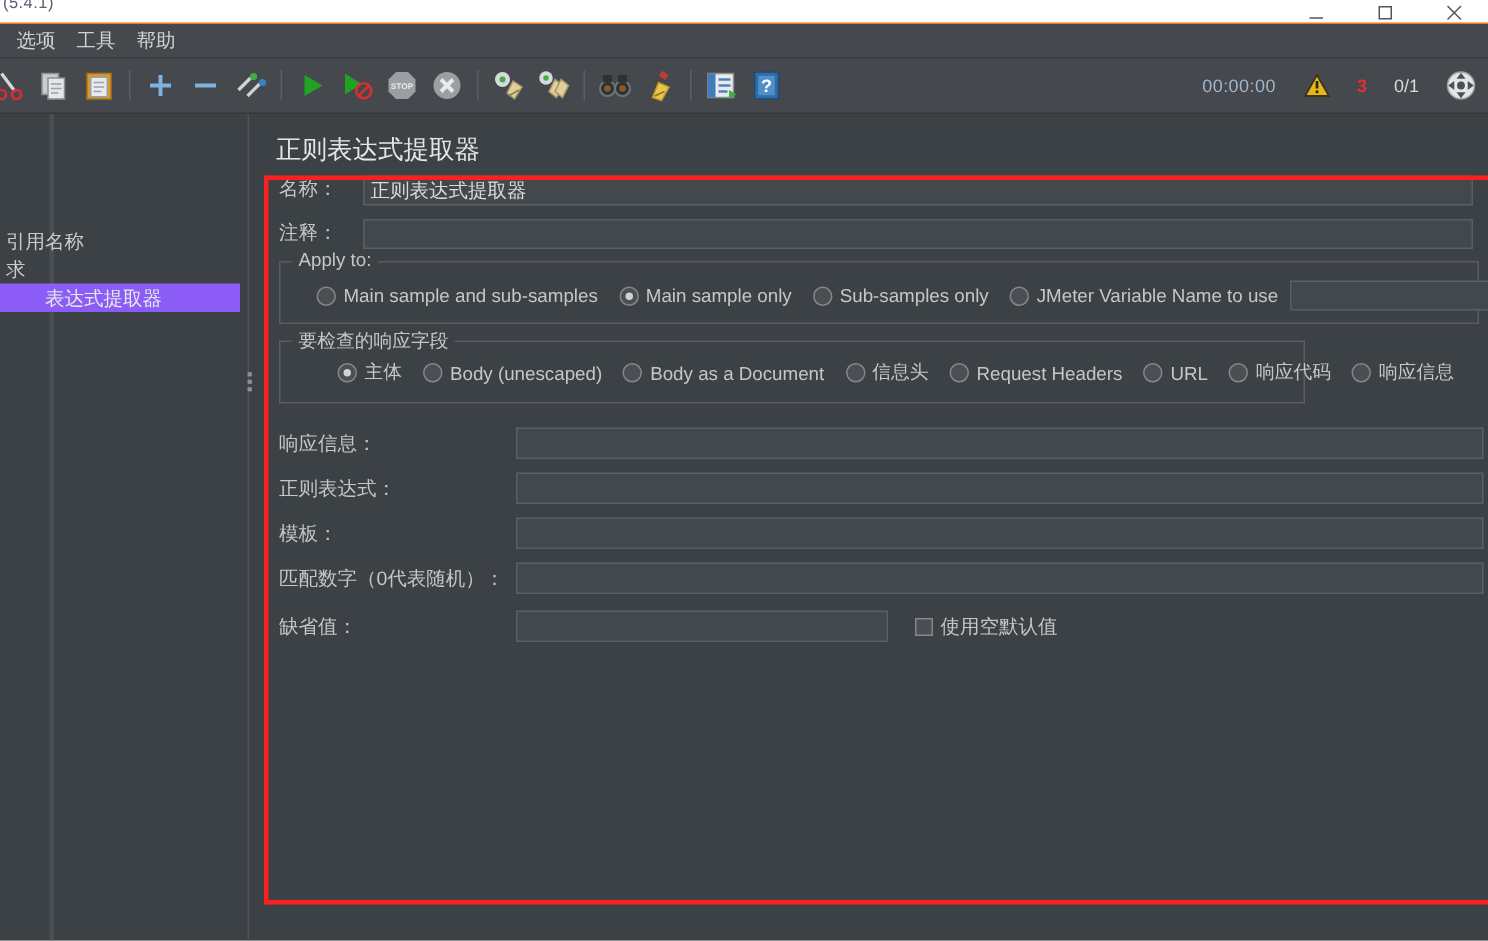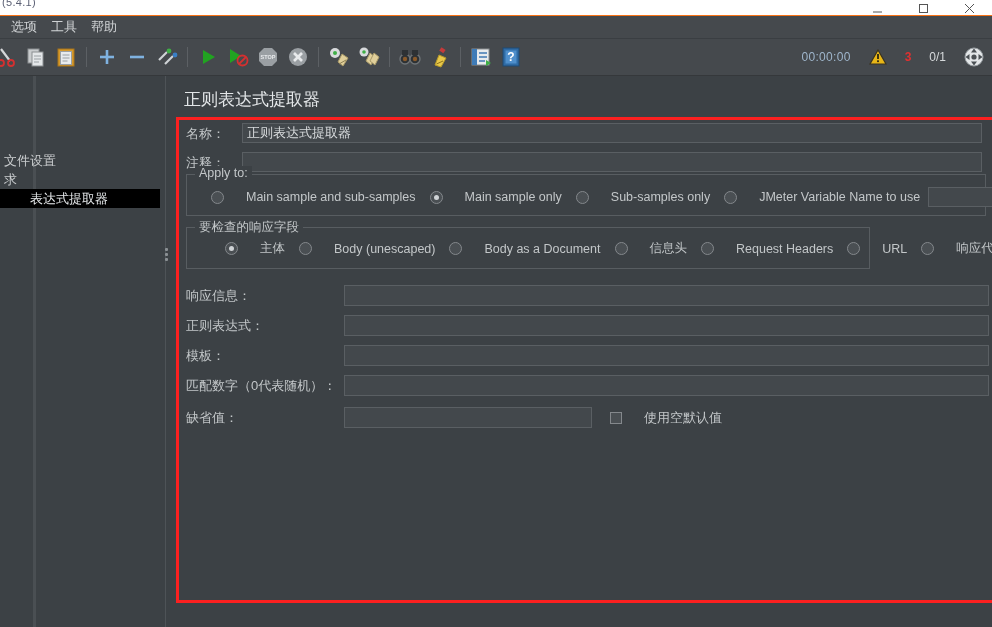--- a/index.html
+++ b/index.html
@@ -67,21 +67,21 @@
   }
   .tree-scrollbar {
     position: absolute; left: 33px; top: 0; width: 3px; height: 551px;
     background: #4a4f53;
   }
   .tree-item {
     position: absolute; left: 0; height: 19px; display: flex;
     align-items: center; padding-left: 4px; white-space: nowrap;
     font-size: 13px; color: #c9ccce; width: 160px;
   }
-  .tree-item.selected { background: #000000; color: #e6e9eb; padding-left: 30px; }
+  .tree-item.selected { background: #8b5cf6; color: #e6e9eb; padding-left: 30px; }
 
   .splitter {
     position: absolute; left: 160px; top: 76px; width: 12px; height: 551px;
     background: #3c4145; display: flex; align-items: center; justify-content: center;
   }
   .splitter-line { position: absolute; left: 5px; top: 0; width: 1px; height: 551px; background: #4e5357; }
   .splitter-grip { position: relative; display: flex; flex-direction: column; gap: 2px; }
   .splitter-grip i { display: block; width: 3px; height: 3px; background: #8a8f93; border-radius: 1px; }
 
   .content {
@@ -97,21 +97,21 @@
   
   .redbox {
     position: absolute; left: 4px; top: 41px; width: 816px; height: 486px;
     border: 3px solid #fc2020; border-right: none;
     pointer-events: none; z-index: 30;
   }
 
   
   .form { position: absolute; left: 0; top: 41px; width: 820px; }
 
-  .row { position: relative; height: 26px; display: flex; align-items: flex-end; }
+  .row { position: relative; height: 26px; display: flex; align-items: flex-start; }
   .lbl { color: #c3c7c9; font-size: 13px; white-space: nowrap; }
 
   .jfield {
     background: #43484c; border: 1px solid #5a5f63;
     height: 19px; color: #d9dcde; font-size: 13px;
     padding: 0 4px; outline: none; font-family: inherit;
   }
   .jfield.filled { color: #d9dcde; }
 
   
@@ -128,21 +128,21 @@
   .groupbox {
     position: absolute; border: 1px solid #585d61;
     border-radius: 0;
   }
   .group-legend {
     position: absolute; top: -9px; left: 8px; background: #3c4145;
     padding: 0 4px; color: #c3c7c9; font-size: 12.5px; white-space: nowrap;
   }
 
   .radio-row { display: flex; align-items: center; gap: 0; }
-  .radio-opt { display: flex; align-items: center; gap: 22px; margin-right: 14px; white-space: nowrap; }
+  .radio-opt { display: flex; align-items: center; gap: 5px; margin-right: 14px; white-space: nowrap; }
   .radio {
     width: 13px; height: 13px; border-radius: 50%;
     border: 1px solid #84888c; background: #4a4f53;
     position: relative; flex: 0 0 auto;
   }
   .radio.on::after {
     content: ""; position: absolute; left: 3px; top: 3px;
     width: 5px; height: 5px; border-radius: 50%; background: #cfd3d6;
   }
   .radio-lbl { color: #c3c7c9; font-size: 12.5px; }
@@ -359,21 +359,21 @@
           <polygon points="18.5,10 14.5,7 14.5,13" fill="#4b5054"></polygon>
           <circle cx="10" cy="10" r="2.6" fill="#4b5054"></circle>
         </svg>
       </div>
     </div>
   </div>
 
   <div class="tree-panel">
     <div class="tree-scrollbar"></div>
     <div class="tree-item" style="top:75px;">
-      <span>文件设置</span>
+      <span>引用名称</span>
     </div>
     <div class="tree-item" style="top:94px;">
       <span>求</span>
     </div>
     <div class="tree-item selected" style="top:113px;">
       <span>表达式提取器</span>
     </div>
   </div>
 
   <div class="splitter">

